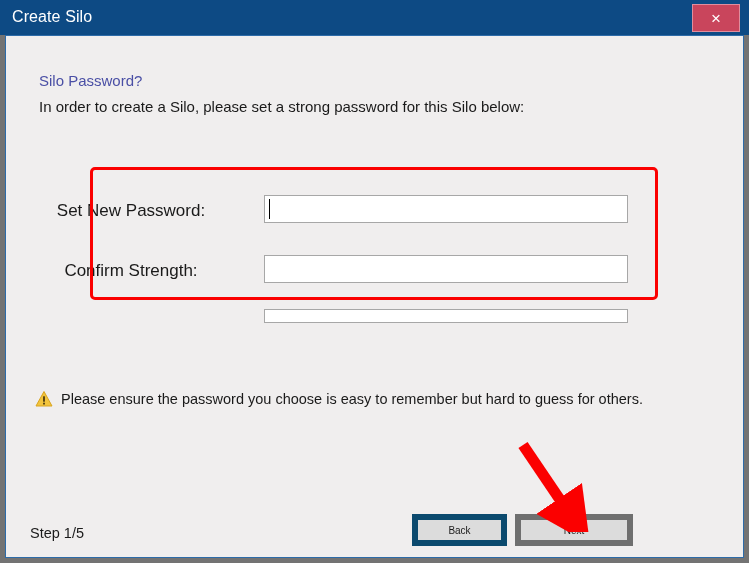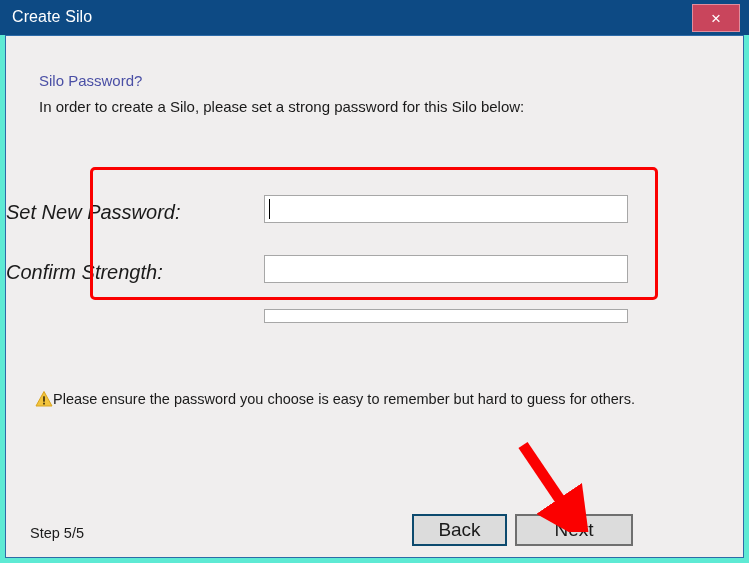--- a/index.html
+++ b/index.html
@@ -11,21 +11,21 @@
     width: 749px;
     height: 563px;
     overflow: hidden;
     font-family: "Liberation Sans", sans-serif;
   }
 
   #dialog {
     position: relative;
     width: 749px;
     height: 563px;
-    background: #5eead4;
+    background: #737373;
     box-sizing: border-box;
   }
 
   
   #titlebar {
     position: absolute;
     left: 0; top: 0;
     width: 749px;
     height: 35px;
     background: #0d4a84;
@@ -89,25 +89,24 @@
     top: 62px;
     color: #1a1a1a;
     font-size: 15px;
     white-space: nowrap;
   }
 
   
   .field-label {
     position: absolute;
     color: #1a1a1a;
-    font-size: 20px;
-    white-space: nowrap;
-    text-align: left;
+    font-size: 17px;
+    white-space: nowrap;
+    text-align: center;
     width: 250px;
-    font-style: italic;
   }
   .text-input {
     position: absolute;
     background: #ffffff;
     border: 1px solid #a7a7a7;
     box-sizing: border-box;
     font-family: "Liberation Sans", sans-serif;
     font-size: 14px;
     color: #000;
     padding: 0 4px;
@@ -140,20 +139,21 @@
     box-sizing: border-box;
   }
 
   
   #warning-row {
     position: absolute;
     left: 29px;
     top: 354px;
     display: flex;
     align-items: center;
+    gap: 8px;
   }
   #warning-icon { width: 18px; height: 18px; display: block; }
   #warning-text {
     color: #1a1a1a;
     font-size: 14.5px;
     white-space: nowrap;
   }
 
   
   #step-indicator {
@@ -162,24 +162,24 @@
     top: 489px;
     color: #1a1a1a;
     font-size: 14.5px;
     white-space: nowrap;
   }
   .footer-button {
     position: absolute;
     top: 478px;
     height: 32px;
     background: #dcdcdc;
-    border: 2px solid #0c4a6e;
-    box-sizing: border-box;
-    font-family: "Liberation Sans", sans-serif;
-    font-size: 19px;
+    border: 6px solid #0c4a6e;
+    box-sizing: border-box;
+    font-family: "Liberation Sans", sans-serif;
+    font-size: 10px;
     color: #1a1a1a;
     cursor: pointer;
     padding: 0;
   }
   #btn-back   { left: 406px; width: 95px; }
   #btn-next   { left: 509px; width: 118px; border-color: #6f6f6f; }
   #btn-cancel { left: 580px; width: 116px; margin-top: 43px; }
 
   
   #annot-rect {
@@ -230,21 +230,21 @@
 
     <div id="warning-row">
       <svg id="warning-icon" viewBox="0 0 18 18">
         <polygon points="9,1.5 17,16 1,16" fill="#f2c43d" stroke="#d9a41f" stroke-width="1" stroke-linejoin="round"></polygon>
         <rect x="8.1" y="6.3" width="1.8" height="5.4" fill="#4a3a10"></rect>
         <rect x="8.1" y="12.7" width="1.8" height="1.8" fill="#4a3a10"></rect>
       </svg>
       <span id="warning-text">Please ensure the password you choose is easy to remember but hard to guess for others.</span>
     </div>
 
-    <div id="step-indicator">Step  5/5</div>
+    <div id="step-indicator">Step  1/5</div>
     <button class="footer-button" id="btn-back">Back</button>
     <button class="footer-button" id="btn-next">Next</button>
     <button class="footer-button" id="btn-cancel">Cancel</button>
 
   </div>
 
   <div id="annot-rect"></div>
   <svg id="annot-arrow" viewBox="0 0 110 95">
     <defs>
       <marker id="ah" markerWidth="5" markerHeight="5" refX="1.6" refY="2.5" orient="auto">

